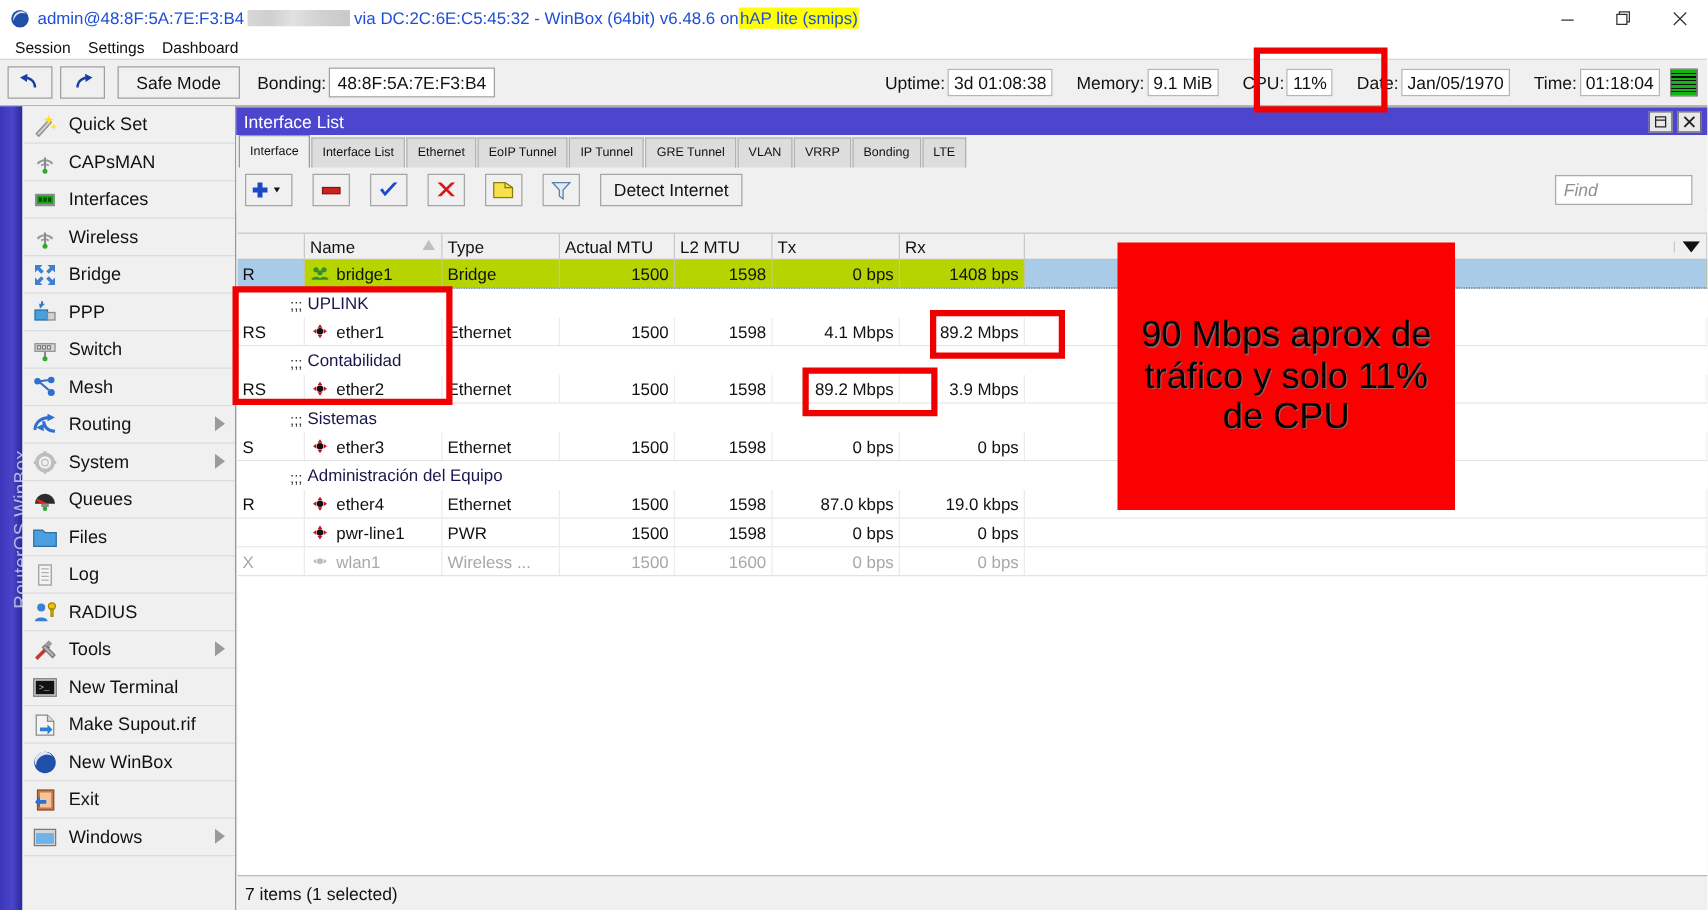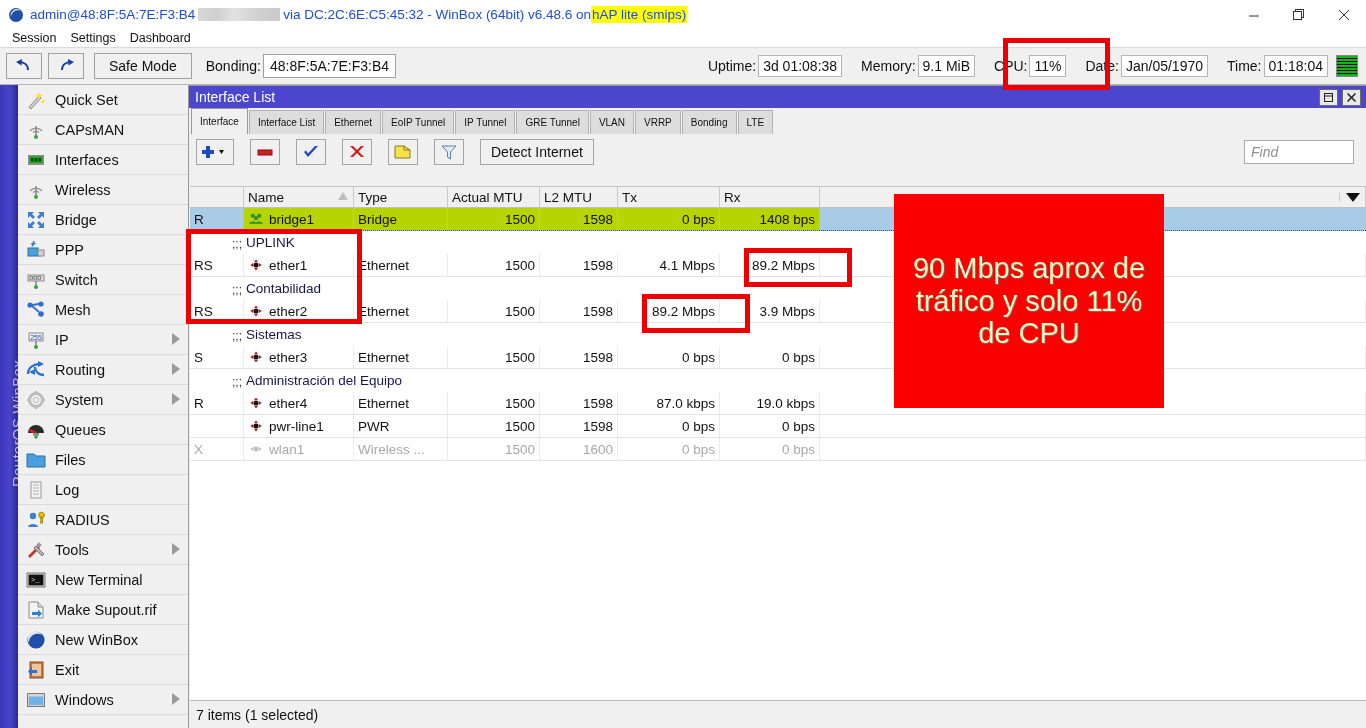--- a/index.html
+++ b/index.html
@@ -157,21 +157,21 @@
   #statusbar {
     position: absolute; left: 1px; bottom: 0; width: 1176px; height: 28px;
     background: #f0f0f0; border-top: 1px solid #b9b9b9;
     display: flex; align-items: center; padding-left: 6px; font-size: 14px; color: #111;
   }
 
   
   .redbox { position: absolute; border: 5px solid #ee0000; pointer-events: none; }
   #callout {
     position: absolute; left: 894px; top: 194px; width: 270px; height: 214px;
-    background: #fa0000; color: #fef9c3; display: flex; align-items: center; justify-content: center;
+    background: #fa0000; color: #000000; display: flex; align-items: center; justify-content: center;
     text-align: center; font-size: 29px; line-height: 1.12; padding: 0 8px;
     text-shadow: 1px 1px 0 rgba(120,120,120,.75);
   }
 </style>
 </head>
 <body>
 
 <div id="app">
 
   <div id="titlebar">
@@ -335,32 +335,20 @@
           <span class="sb-icon">
             <svg width="20" height="20" viewBox="0 0 20 20">
               <circle cx="4" cy="5" r="2.6" fill="#2f6fd0"></circle>
               <circle cx="15" cy="4" r="2.6" fill="#2f6fd0"></circle>
               <circle cx="15" cy="14" r="2.8" fill="#2f6fd0"></circle>
               <line x1="6" y1="6" x2="13" y2="12" stroke="#2f6fd0" stroke-width="1.8"></line>
               <line x1="6" y1="5" x2="13" y2="4" stroke="#2f6fd0" stroke-width="1.8"></line>
             </svg>
           </span>
           <span class="sb-label">Mesh</span>
-        </div>
-        <div class="sb-item">
-          <span class="sb-icon">
-            <svg width="20" height="20" viewBox="0 0 20 20">
-              <rect x="3" y="3" width="14" height="8" fill="#f0f0f0" stroke="#8a8a8a"></rect>
-              <text x="10" y="9.6" font-size="7" text-anchor="middle" fill="#1d4fa0" font-family="Liberation Sans">255</text>
-              <line x1="10" y1="11" x2="10" y2="17" stroke="#8a8a8a" stroke-width="1.6"></line>
-              <circle cx="10" cy="17" r="2" fill="#2faa2f"></circle>
-            </svg>
-          </span>
-          <span class="sb-label">IP</span>
-          <span class="sb-arrow"></span>
         </div>
         <div class="sb-item">
           <span class="sb-icon">
             <svg width="20" height="20" viewBox="0 0 20 20">
               <path d="M2 14 c0 -7 6 -10 12 -10" fill="none" stroke="#2f6fd0" stroke-width="2.4"></path>
               <path d="M12 1 l6 3 l-6 3 z" fill="#2f6fd0"></path>
               <path d="M18 15 c-6 0 -9 -4 -9 -8" fill="none" stroke="#2f6fd0" stroke-width="2.4"></path>
               <path d="M3 12 l6 -3 l0 6 z" fill="#2f6fd0"></path>
             </svg>
           </span>

